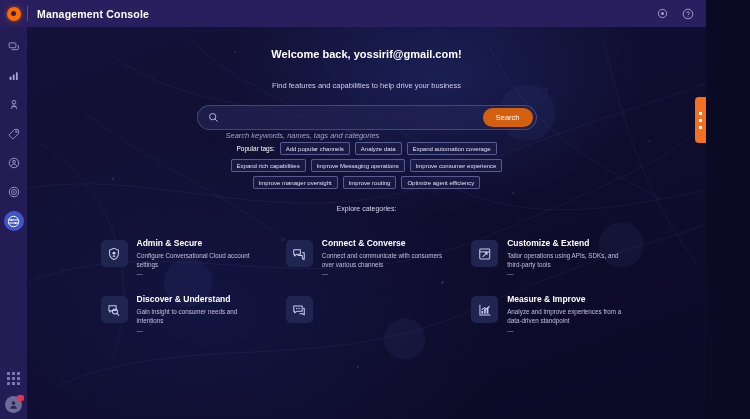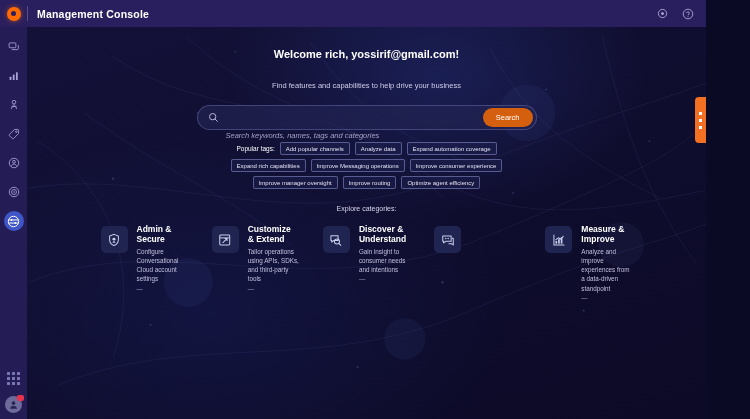--- a/index.html
+++ b/index.html
@@ -171,23 +171,23 @@
   }
 
   
   .explore-label {
     margin-top: 16px;
     color: #d8d5ee; font-size: 7px;
   }
 
   
   .cards {
-    margin-top: 8px;
+    margin-top: 22px;
     width: 540px;
-    display: grid; grid-template-columns: repeat(5, 1fr);
+    display: grid; grid-template-columns: repeat(3, 1fr);
     row-gap: 9px; column-gap: 16px;
   }
   .card {
     display: flex; align-items: flex-start; gap: 9px;
     padding: 4px 4px;
     border-radius: 4px; cursor: pointer;
   }
   .card-icon {
     flex: 0 0 27px;
     width: 27px; height: 27px; border-radius: 5px;
@@ -353,21 +353,21 @@
   </div>
 
   <div class="right-tab">
     <i></i>
     <i></i>
     <i></i>
   </div>
 
   <div class="main">
 
-    <div class="welcome-title">Welcome rich, yossirif@gmail.com!</div>
+    <div class="welcome-title">Welcome back, yossirif@gmail.com!</div>
     <div class="welcome-sub">Find features and capabilities to help drive your business</div>
 
     <div class="search-bar">
       <span class="search-icon">
         <svg viewBox="0 0 16 16" width="11" height="11" fill="none" stroke="currentColor" stroke-width="1.3">
           <circle cx="6.8" cy="6.8" r="4.6"></circle>
           <path d="M10.3 10.3l3.4 3.4" stroke-linecap="round"></path>
         </svg>
       </span>
       <input class="search-input" type="text" value="" placeholder="Search keywords, names, tags and categories" style="">
@@ -399,20 +399,33 @@
             <path d="M6.3 11c0.3-1.1 0.9-1.7 1.7-1.7s1.4 0.6 1.7 1.7" fill="currentColor" stroke="none"></path>
           </svg>
         </span>
         <div class="card-body">
           <div class="card-title">Admin &amp; Secure</div>
           <div class="card-desc">Configure Conversational Cloud account settings</div>
           <div class="card-dash">—</div>
         </div>
       </div>
 
+      <div class="card">
+        <span class="card-icon">
+          <svg viewBox="0 0 16 16" width="14" height="14" fill="none" stroke="currentColor" stroke-width="1.15">
+            <path d="M2 3.2h7.6v5.2H5.2L2.9 10.3V8.4H2z" stroke-linejoin="round"></path>
+            <path d="M6.4 9.7h5.4v3.5l1.9 1.3v-1.3h0.3V6.6h-2.6" stroke-linejoin="round"></path>
+          </svg>
+        </span>
+        <div class="card-body">
+          <div class="card-title">Connect &amp; Converse</div>
+          <div class="card-desc">Connect and communicate with consumers over various channels</div>
+          <div class="card-dash">—</div>
+        </div>
+      </div>
 
       <div class="card">
         <span class="card-icon">
           <svg viewBox="0 0 16 16" width="14" height="14" fill="none" stroke="currentColor" stroke-width="1.15">
             <rect x="2" y="2.4" width="11.4" height="11.2" rx="1.1"></rect>
             <path d="M2 5.6h11.4"></path>
             <path d="M5.3 11.4l5-5M7.6 6.4h2.7v2.7"></path>
           </svg>
         </span>
         <div class="card-body">

